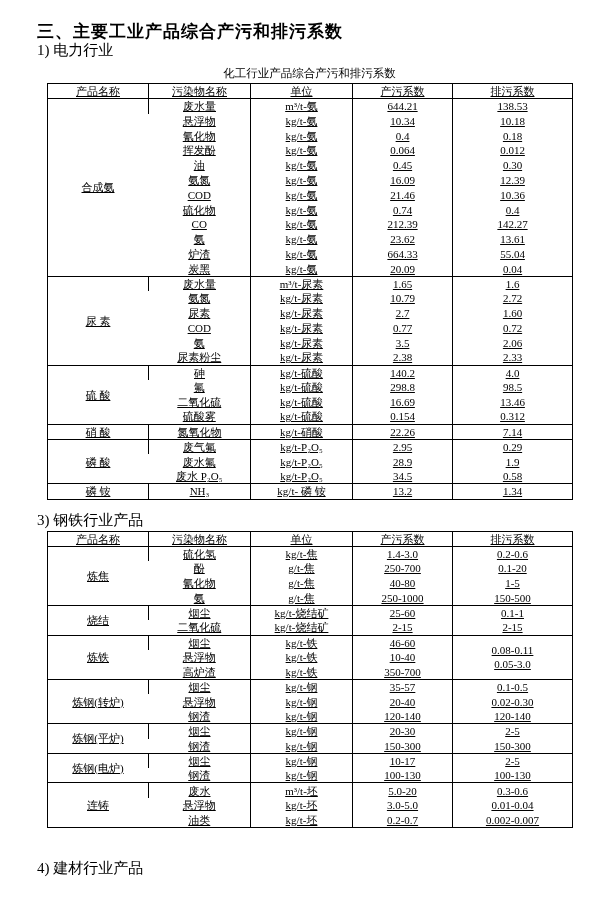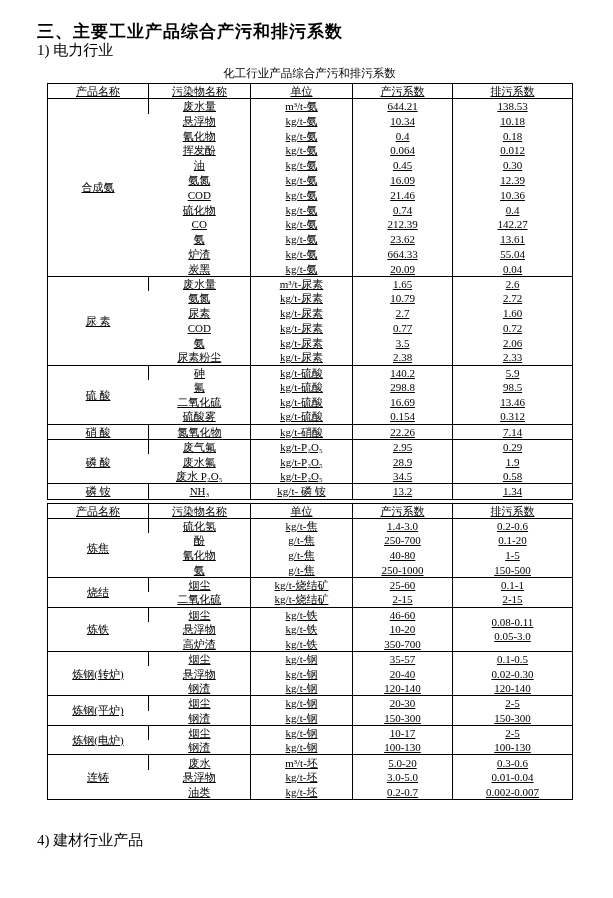--- a/index.html
+++ b/index.html
@@ -167,21 +167,21 @@
             <td class="col-pollutant">炭黑</td>
             <td class="col-unit">kg/t-氨</td>
             <td class="col-gen">20.09</td>
             <td class="col-discharge">0.04</td>
           </tr>
           <tr class="section-start">
             <td rowspan="6" class="col-product">尿  素</td>
             <td class="col-pollutant">废水量</td>
             <td class="col-unit">m³/t-尿素</td>
             <td class="col-gen">1.65</td>
-            <td class="col-discharge">2.6</td>
+            <td class="col-discharge">1.6</td>
           </tr>
           <tr>
             <td class="col-pollutant">氨氮</td>
             <td class="col-unit">kg/t-尿素</td>
             <td class="col-gen">10.79</td>
             <td class="col-discharge">2.72</td>
           </tr>
           <tr>
             <td class="col-pollutant">尿素</td>
             <td class="col-unit">kg/t-尿素</td>
@@ -204,21 +204,21 @@
             <td class="col-pollutant">尿素粉尘</td>
             <td class="col-unit">kg/t-尿素</td>
             <td class="col-gen">2.38</td>
             <td class="col-discharge">2.33</td>
           </tr>
           <tr class="section-start">
             <td rowspan="4" class="col-product">硫  酸</td>
             <td class="col-pollutant">砷</td>
             <td class="col-unit">kg/t-硫酸</td>
             <td class="col-gen">140.2</td>
-            <td class="col-discharge">5.9</td>
+            <td class="col-discharge">4.0</td>
           </tr>
           <tr>
             <td class="col-pollutant">氟</td>
             <td class="col-unit">kg/t-硫酸</td>
             <td class="col-gen">298.8</td>
             <td class="col-discharge">98.5</td>
           </tr>
           <tr>
             <td class="col-pollutant">二氧化硫</td>
             <td class="col-unit">kg/t-硫酸</td>
@@ -261,20 +261,21 @@
             <td rowspan="1" class="col-product">磷  铵</td>
             <td class="col-pollutant">NH₃</td>
             <td class="col-unit">kg/t- 磷 铵</td>
             <td class="col-gen">13.2</td>
             <td class="col-discharge">1.34</td>
           </tr>
         </tbody>
     </table>
   </div>
 
+  <div class="list-line sec-steel">3) 钢铁行业产品</div>
 
   <div class="table-wrap steel-table">
     <table>
       <colgroup>
         <col class="c-product">
           <col class="c-pollutant">
           <col class="c-unit">
           <col class="c-gen">
           <col class="c-discharge">
       </colgroup>
@@ -332,21 +333,21 @@
             <td class="col-unit">kg/t-铁</td>
             <td class="col-gen">46-60</td>
             <td rowspan="3" class="col-discharge merged-lines">
               <div>0.08-0.11</div>
               <div>0.05-3.0</div>
             </td>
           </tr>
           <tr>
             <td class="col-pollutant">悬浮物</td>
             <td class="col-unit">kg/t-铁</td>
-            <td class="col-gen">10-20</td>
+            <td class="col-gen">10-40</td>
           </tr>
           <tr>
             <td class="col-pollutant">高炉渣</td>
             <td class="col-unit">kg/t-铁</td>
             <td class="col-gen">350-700</td>
           </tr>
           <tr class="section-start">
             <td rowspan="3" class="col-product">炼钢(转炉)</td>
             <td class="col-pollutant">烟尘</td>
             <td class="col-unit">kg/t-钢</td>

